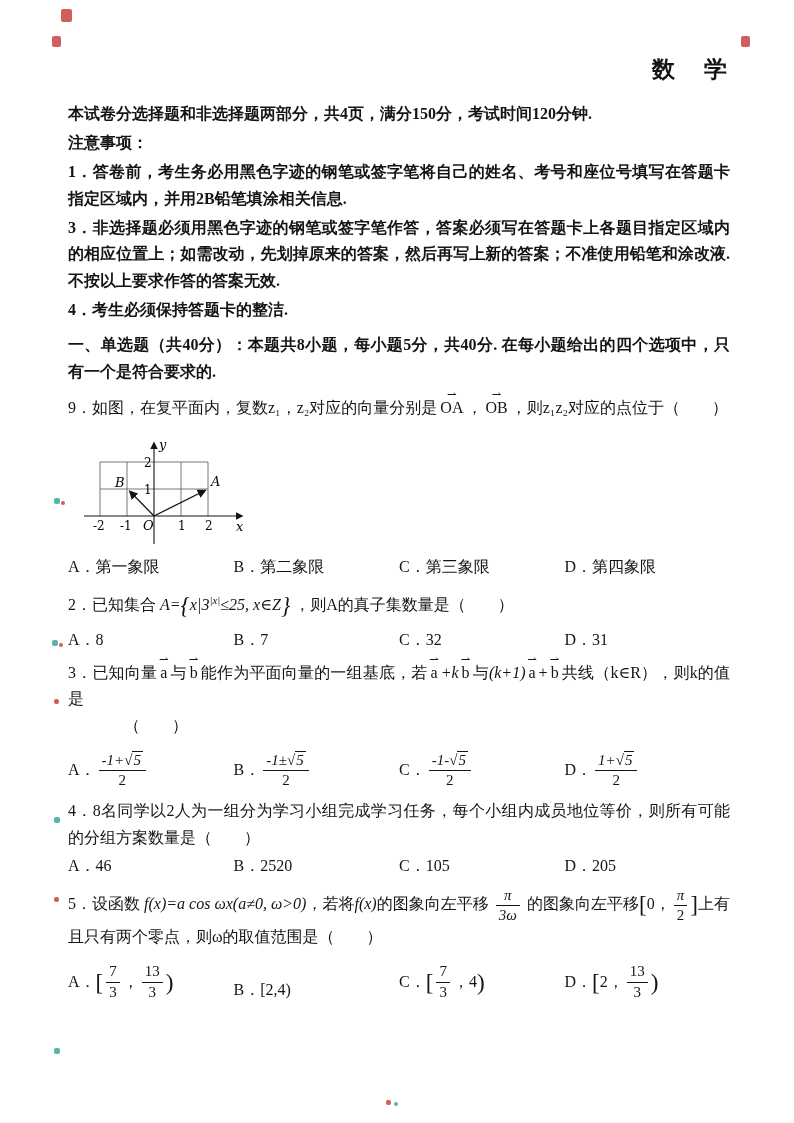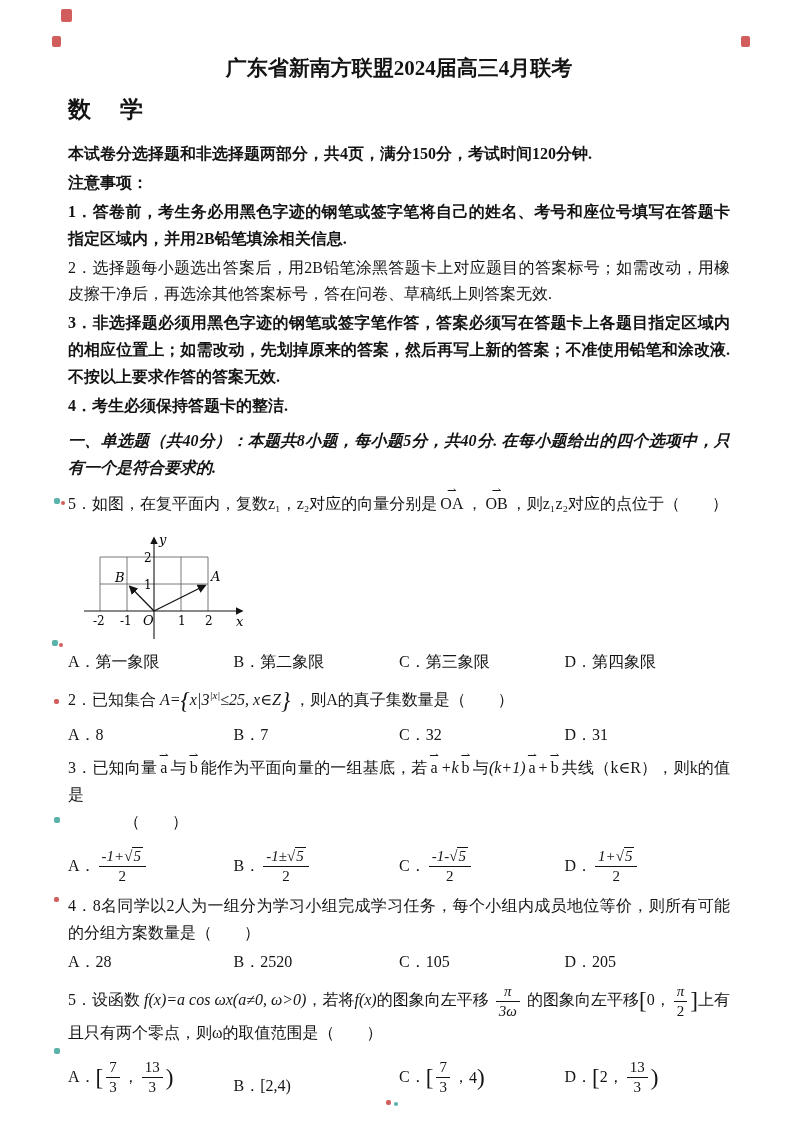--- a/index.html
+++ b/index.html
@@ -5,26 +5,26 @@
   * { margin:0; padding:0; box-sizing:border-box; }
   html, body { background:#ffffff; }
   body {
     width:794px; min-height:1123px; position:relative;
     font-family:"Liberation Serif","DejaVu Serif",serif;
     color:#141414;
   }
   .page { padding:54px 64px 36px 68px; position:relative; }
 
   .title   { text-align:center; font-size:21px; font-weight:bold; margin-bottom:12px; }
-  .subject { text-align:left; font-size:23px; font-weight:bold; letter-spacing:3px; margin-bottom:16px; }
+  .subject { text-align:right; font-size:23px; font-weight:bold; letter-spacing:3px; margin-bottom:16px; }
 
   p { font-size:16px; line-height:1.68; text-align:justify; }
   .bold { font-weight:bold; }
   .blk  { margin-bottom:2px; }
-  .section-header { margin-top:8px; margin-bottom:4px;font-style:italic; }
+  .section-header { margin-top:8px; margin-bottom:4px; }
   .qtext { margin-top:8px; }
   .indent { margin-left:56px; }
 
   .opts { display:flex; margin:5px 0 3px 0;align-items:flex-end; }
   .opts .opt { width:25%; font-size:16px; display:inline-flex; align-items:center; }
   .opts-tall { margin:12px 0 8px 0; }
 
   .mi { font-style:italic; }
 
   
@@ -80,35 +80,33 @@
   <span class="art red a5"></span>
   <span class="art teal a6"></span>
   <span class="art red a7"></span>
   <span class="art red a8"></span>
   <span class="art teal a9"></span>
   <span class="art red a10"></span>
   <span class="art teal a11"></span>
   <span class="art red a12"></span>
   <span class="art teal a13"></span>
 
-  <h1 class="title">广东省新南方联盟2024届高三4月联考</h1>
   <h2 class="subject">数　学</h2>
 
   <p class="bold blk">本试卷分选择题和非选择题两部分，共4页，满分150分，考试时间120分钟.</p>
   <p class="bold blk">注意事项：</p>
   <p class="bold blk">1．答卷前，考生务必用黑色字迹的钢笔或签字笔将自己的姓名、考号和座位号填写在答题卡指定区域内，并用2B铅笔填涂相关信息.</p>
-  <p class="blk">2．选择题每小题选出答案后，用2B铅笔涂黑答题卡上对应题目的答案标号；如需改动，用橡皮擦干净后，再选涂其他答案标号，答在问卷、草稿纸上则答案无效.</p>
   <p class="bold blk">3．非选择题必须用黑色字迹的钢笔或签字笔作答，答案必须写在答题卡上各题目指定区域内的相应位置上；如需改动，先划掉原来的答案，然后再写上新的答案；不准使用铅笔和涂改液. 不按以上要求作答的答案无效.</p>
   <p class="bold blk">4．考生必须保持答题卡的整洁.</p>
 
   <p class="bold section-header">一、单选题（共40分）：本题共8小题，每小题5分，共40分. 在每小题给出的四个选项中，只有一个是符合要求的.</p>
 
   <div>
     <p class="qtext">
-      <span>5．如图，在复平面内，复数z₁，z₂对应的向量分别是</span><span class="vec"><span>OA</span></span><span>，</span><span class="vec"><span>OB</span></span><span>，则z₁z₂对应的点位于（　　）</span>
+      <span>9．如图，在复平面内，复数z₁，z₂对应的向量分别是</span><span class="vec"><span>OA</span></span><span>，</span><span class="vec"><span>OB</span></span><span>，则z₁z₂对应的点位于（　　）</span>
     </p>
     <div class="fig-wrap">
       <svg class="fig" width="185" height="114" viewBox="0 0 185 114">
         <defs>
           <marker id="ah" viewBox="0 0 10 10" refX="8" refY="5" markerWidth="7" markerHeight="7" orient="auto-start-reverse">
             <path d="M0,0 L10,5 L0,10 z" fill="#141414"></path>
           </marker>
         </defs>
 
         <g stroke="#555" stroke-width="0.8">
@@ -198,21 +196,21 @@
             <span class="fn mi"><span>1+√</span><span class="sqrt-body">5</span></span>
             <span class="fd">2</span>
           </span>
       </span>
     </div>
   </div>
 
   <div>
     <p class="qtext">4．8名同学以2人为一组分为学习小组完成学习任务，每个小组内成员地位等价，则所有可能的分组方案数量是（　　）</p>
     <div class="opts">
-      <span class="opt">A．28</span>
+      <span class="opt">A．46</span>
       <span class="opt">B．2520</span>
       <span class="opt">C．105</span>
       <span class="opt">D．205</span>
     </div>
   </div>
 
   <div>
     <p class="qtext">
       <span>5．设函数</span>
       <span class="mi">f(x)=a cos ωx(a≠0, ω&gt;0)</span><span>，若将</span><span class="mi">f(x)</span><span>的图象向左平移</span>

